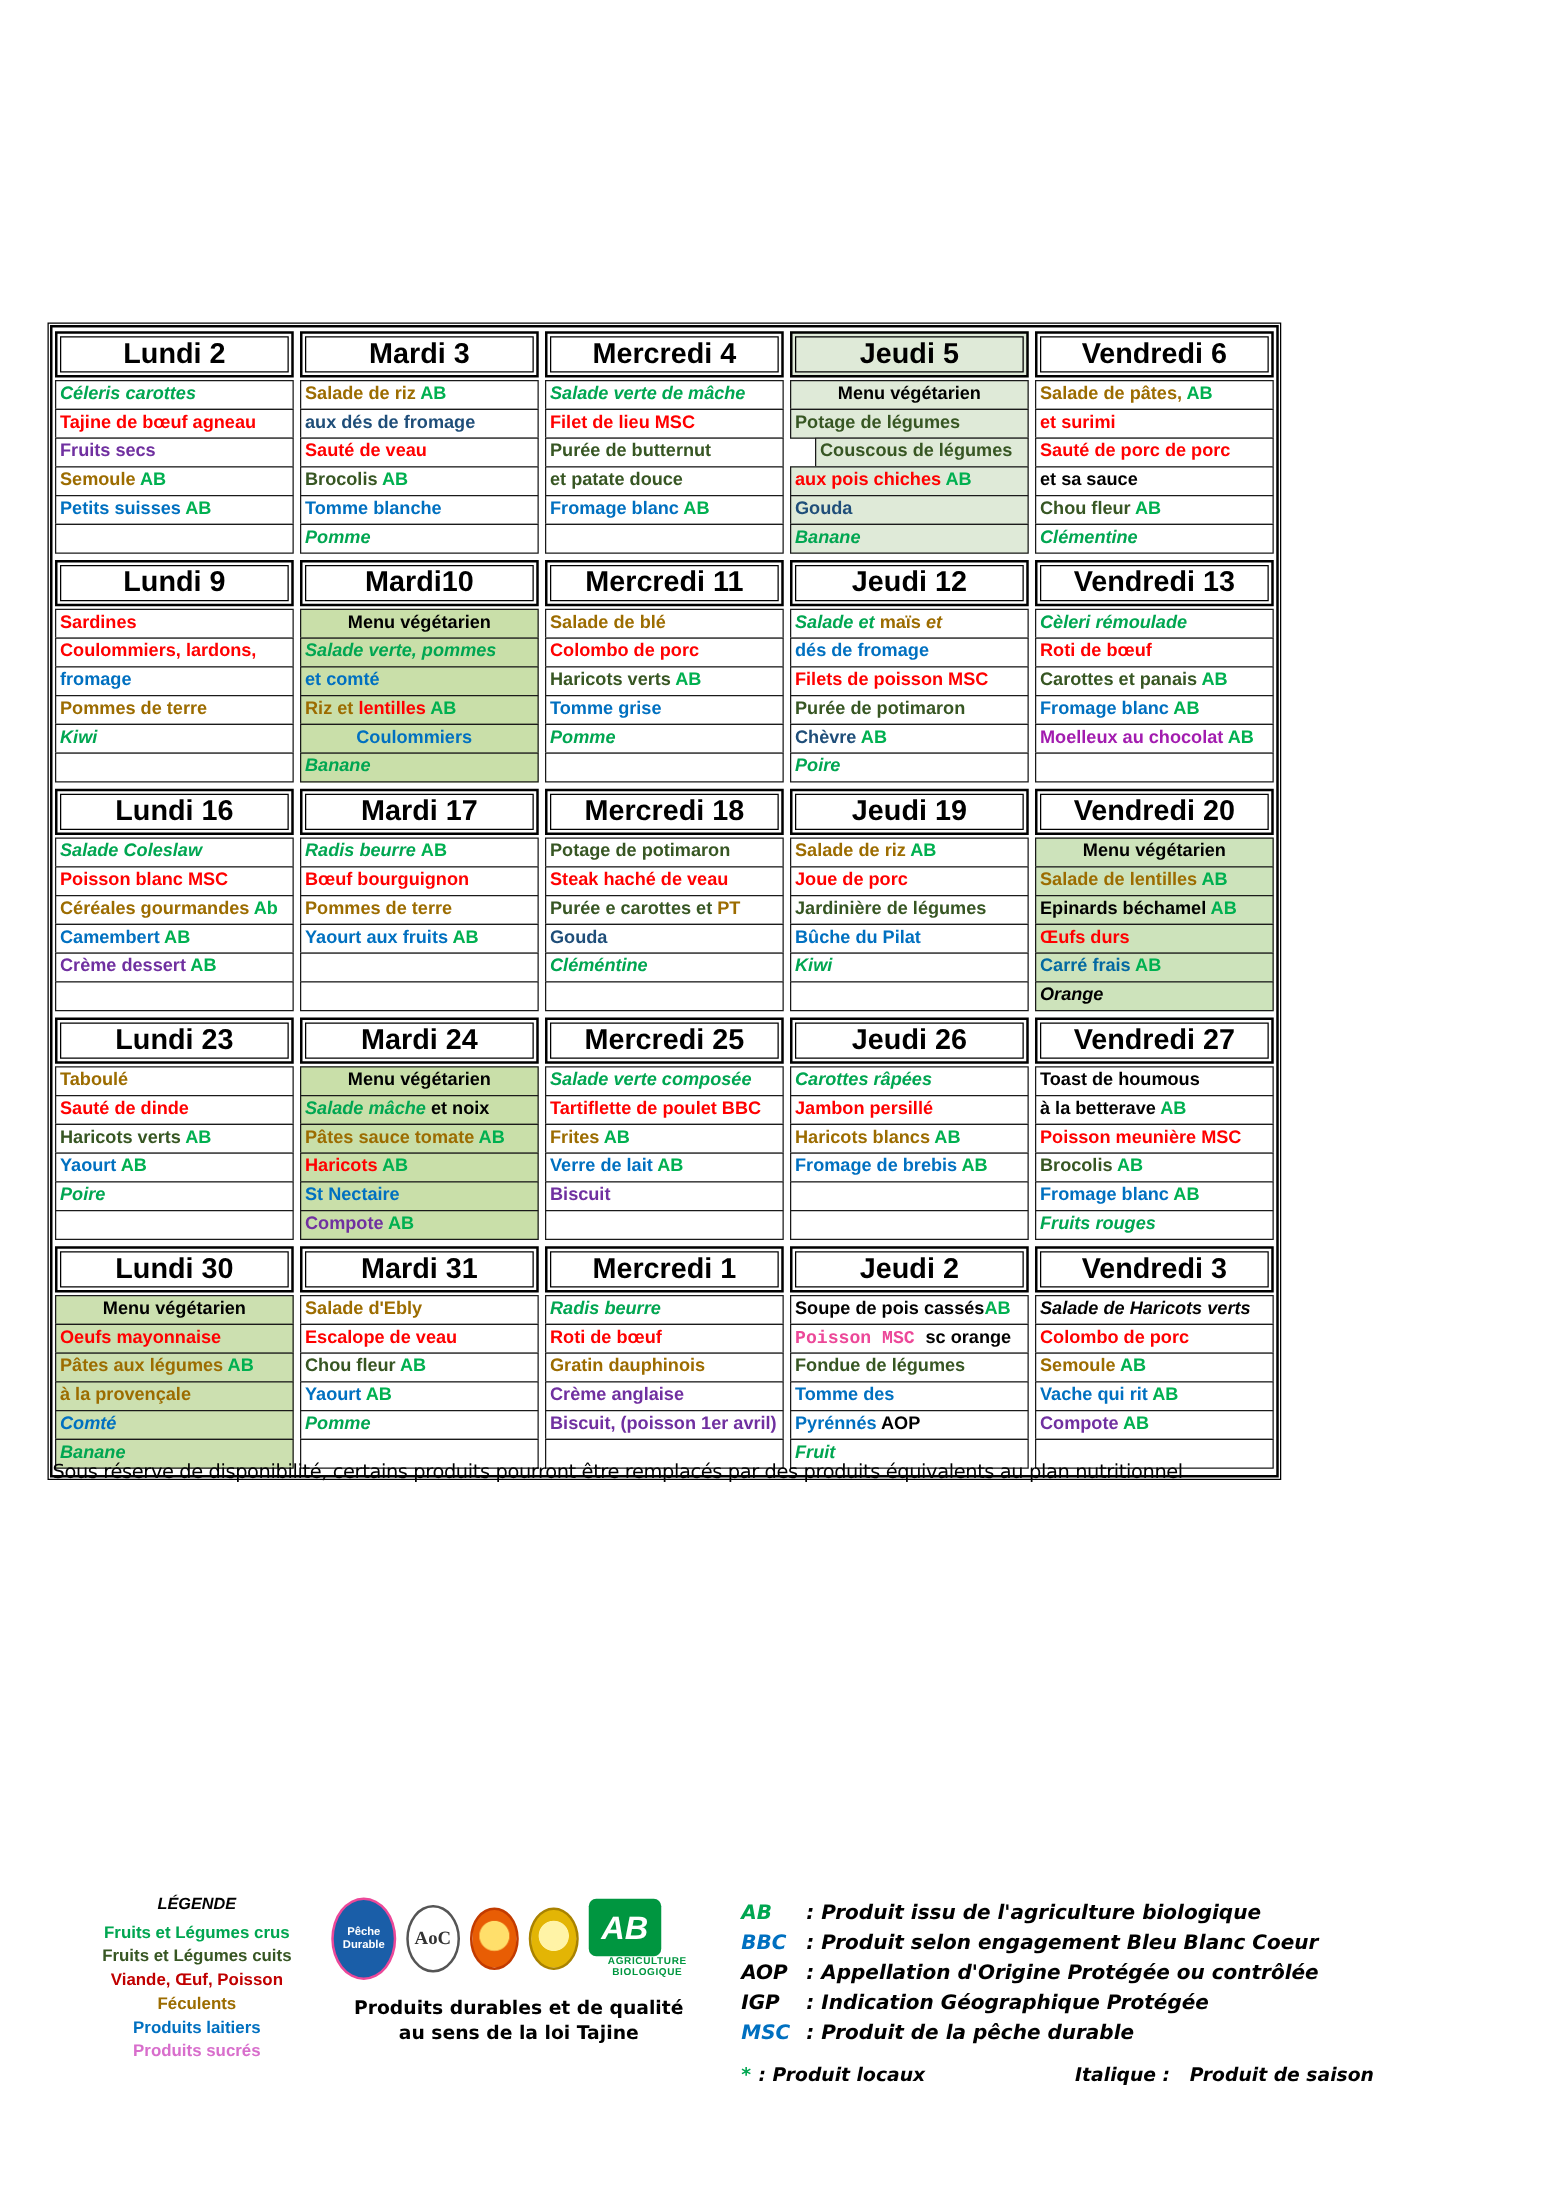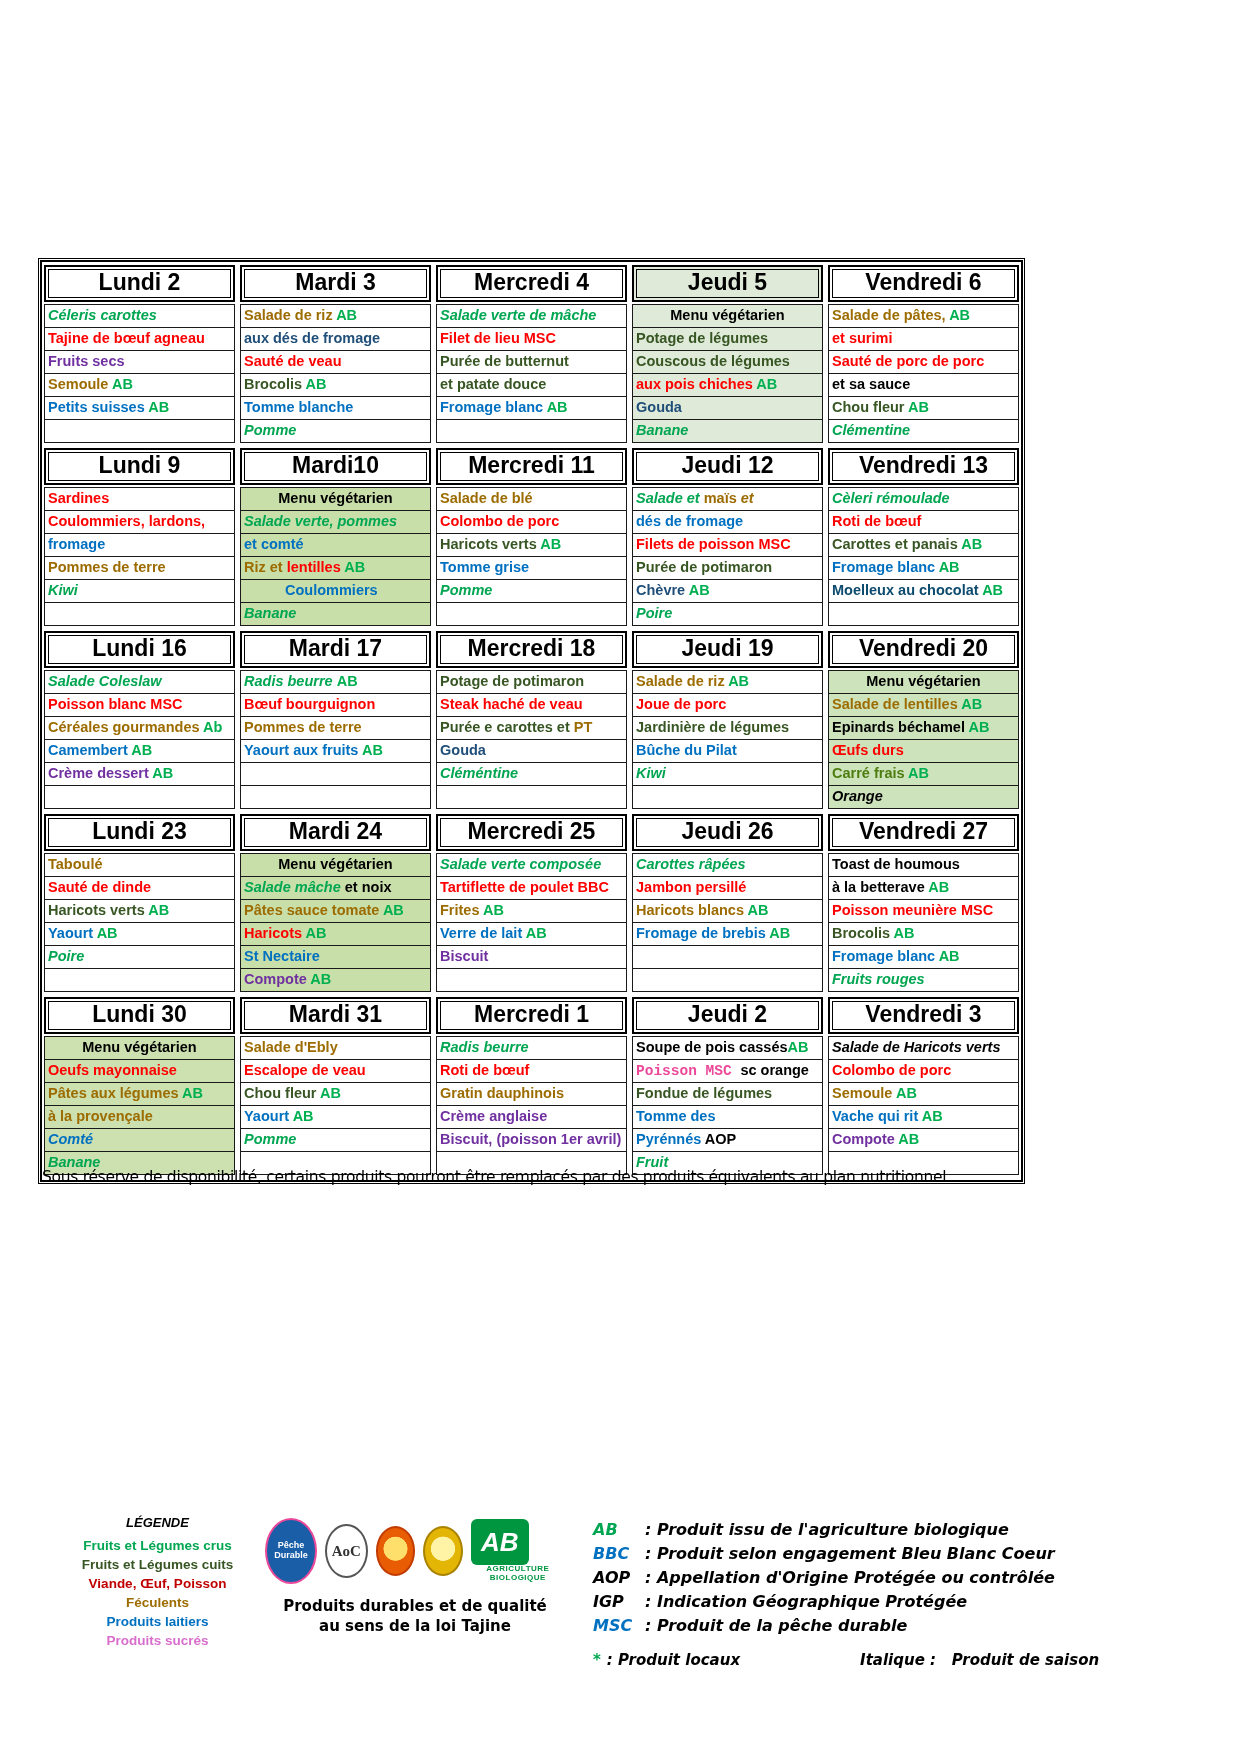--- a/index.html
+++ b/index.html
@@ -89,21 +89,21 @@
           <div class="menu-cell"><span style="color: rgb(255, 0, 0);">Filet de lieu MSC</span></div>
           <div class="menu-cell"><span style="color: rgb(55, 86, 35);">Purée de butternut</span></div>
           <div class="menu-cell"><span style="color: rgb(55, 86, 35);">et patate douce</span></div>
           <div class="menu-cell"><span style="color: rgb(0, 112, 192);">Fromage blanc </span><span style="color: rgb(0, 176, 80);">AB</span></div>
           <div class="menu-cell"></div>
         </div>
         <div class="day-col">
           <div class="day-header" style="background: rgb(223, 234, 216);">Jeudi 5</div>
           <div class="menu-cell ctr" style="background: rgb(223, 234, 216);"><span style="color: rgb(0, 0, 0);">Menu végétarien</span></div>
           <div class="menu-cell" style="background: rgb(223, 234, 216);"><span style="color: rgb(55, 86, 35);">Potage de légumes</span></div>
-          <div class="menu-cell" style="background: rgb(223, 234, 216);"><span style="color: rgb(55, 86, 35);">Couscous de légumes</span></div>
+          <div class="menu-cell" style="background: rgb(223, 234, 216); margin-left: 20px;"><span style="color: rgb(55, 86, 35);">Couscous de légumes</span></div>
           <div class="menu-cell" style="background: rgb(223, 234, 216);"><span style="color: rgb(255, 0, 0);">aux pois chiches </span><span style="color: rgb(0, 176, 80);">AB</span></div>
           <div class="menu-cell" style="background: rgb(223, 234, 216);"><span style="color: rgb(31, 78, 121);">Gouda</span></div>
           <div class="menu-cell" style="background: rgb(223, 234, 216);"><span style="color: rgb(0, 166, 81); font-style: italic;">Banane</span></div>
         </div>
         <div class="day-col">
           <div class="day-header">Vendredi 6</div>
           <div class="menu-cell"><span style="color: rgb(156, 108, 0);">Salade de pâtes, </span><span style="color: rgb(0, 176, 80);">AB</span></div>
           <div class="menu-cell"><span style="color: rgb(255, 0, 0);"> et surimi</span></div>
           <div class="menu-cell"><span style="color: rgb(255, 0, 0);">Sauté de porc de porc</span></div>
           <div class="menu-cell"><span style="color: rgb(0, 0, 0);"> et sa sauce</span></div>
@@ -147,21 +147,21 @@
           <div class="menu-cell"><span style="color: rgb(55, 86, 35);">Purée de potimaron</span></div>
           <div class="menu-cell"><span style="color: rgb(31, 78, 121);">Chèvre </span><span style="color: rgb(0, 176, 80);">AB</span></div>
           <div class="menu-cell"><span style="color: rgb(0, 166, 81); font-style: italic;">Poire</span></div>
         </div>
         <div class="day-col">
           <div class="day-header">Vendredi 13</div>
           <div class="menu-cell"><span style="color: rgb(0, 166, 81); font-style: italic;">Cèleri rémoulade</span></div>
           <div class="menu-cell"><span style="color: rgb(255, 0, 0);">Roti de bœuf</span></div>
           <div class="menu-cell"><span style="color: rgb(55, 86, 35);">Carottes et panais </span><span style="color: rgb(0, 176, 80);">AB</span></div>
           <div class="menu-cell"><span style="color: rgb(0, 112, 192);">Fromage blanc </span><span style="color: rgb(0, 176, 80);">AB</span></div>
-          <div class="menu-cell"><span style="color: #0c4a6e;">Moelleux au chocolat </span><span style="color: rgb(0, 176, 80);">AB</span></div>
+          <div class="menu-cell"><span style="color: #a21caf;">Moelleux au chocolat </span><span style="color: rgb(0, 176, 80);">AB</span></div>
           <div class="menu-cell"></div>
         </div>
       </div>
       <div class="week-block">
         <div class="day-col">
           <div class="day-header">Lundi 16</div>
           <div class="menu-cell"><span style="color: rgb(0, 166, 81); font-style: italic;">Salade Coleslaw</span></div>
           <div class="menu-cell"><span style="color: rgb(255, 0, 0);">Poisson blanc MSC</span></div>
           <div class="menu-cell"><span style="color: rgb(156, 108, 0);">Céréales gourmandes </span><span style="color: rgb(0, 176, 80);">Ab</span></div>
           <div class="menu-cell"><span style="color: rgb(0, 112, 192);">Camembert </span><span style="color: rgb(0, 176, 80);">AB</span></div>
@@ -194,21 +194,21 @@
           <div class="menu-cell"><span style="color: rgb(0, 112, 192);">Bûche du Pilat</span></div>
           <div class="menu-cell"><span style="color: rgb(0, 166, 81); font-style: italic;">Kiwi</span></div>
           <div class="menu-cell"></div>
         </div>
         <div class="day-col">
           <div class="day-header">Vendredi 20</div>
           <div class="menu-cell ctr" style="background: rgb(205, 227, 187);"><span style="color: rgb(0, 0, 0);">Menu végétarien</span></div>
           <div class="menu-cell" style="background: rgb(205, 227, 187);"><span style="color: rgb(156, 108, 0);">Salade de lentilles </span><span style="color: rgb(0, 176, 80);">AB</span></div>
           <div class="menu-cell" style="background: rgb(205, 227, 187);"><span style="color: rgb(0, 0, 0);">Epinards béchamel </span><span style="color: rgb(0, 176, 80);">AB</span></div>
           <div class="menu-cell" style="background: rgb(205, 227, 187);"><span style="color: rgb(255, 0, 0);">Œufs durs</span></div>
-          <div class="menu-cell" style="background: rgb(205, 227, 187);"><span style="color: #4d7c0f;">Carré frais </span><span style="color: rgb(0, 176, 80);">AB</span></div>
+          <div class="menu-cell" style="background: rgb(205, 227, 187);"><span style="color: #0369a1;">Carré frais </span><span style="color: rgb(0, 176, 80);">AB</span></div>
           <div class="menu-cell" style="background: rgb(205, 227, 187);"><span style="color: #000000; font-style: italic;">Orange</span></div>
         </div>
       </div>
       <div class="week-block">
         <div class="day-col">
           <div class="day-header">Lundi 23</div>
           <div class="menu-cell"><span style="color: rgb(156, 108, 0);">Taboulé</span></div>
           <div class="menu-cell"><span style="color: rgb(255, 0, 0);">Sauté de dinde</span></div>
           <div class="menu-cell"><span style="color: rgb(55, 86, 35);">Haricots verts </span><span style="color: rgb(0, 176, 80);">AB</span></div>
           <div class="menu-cell"><span style="color: rgb(0, 112, 192);">Yaourt </span><span style="color: rgb(0, 176, 80);">AB</span></div>

